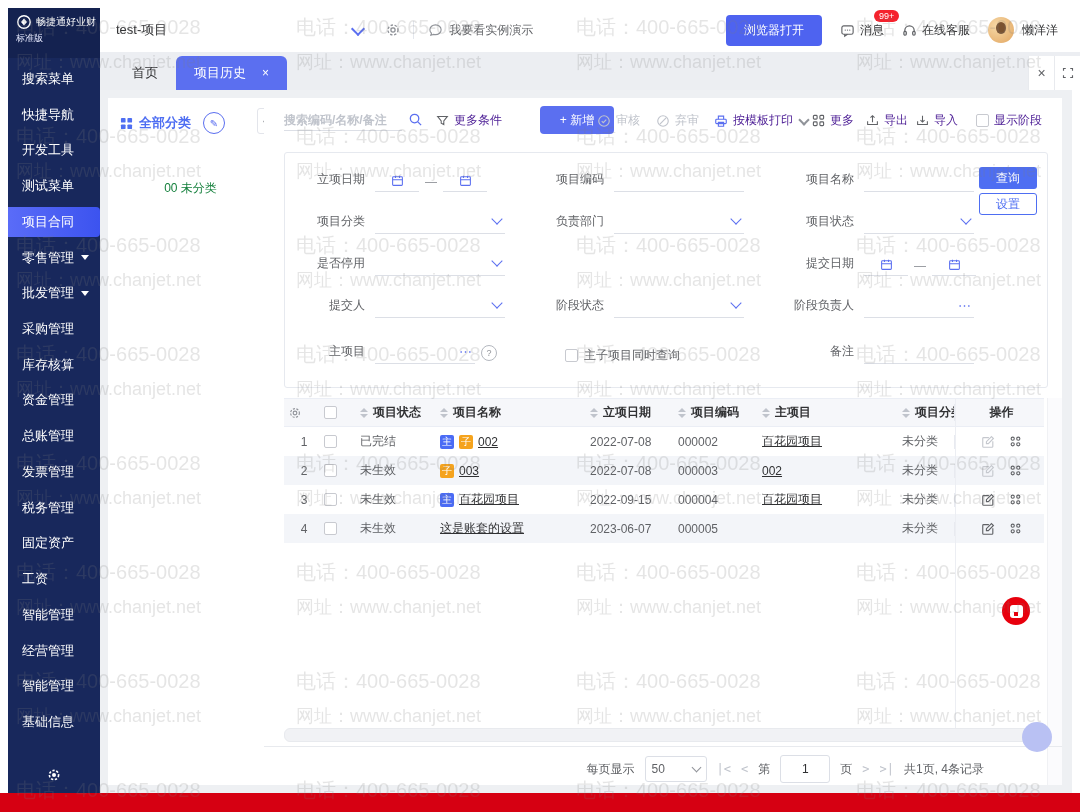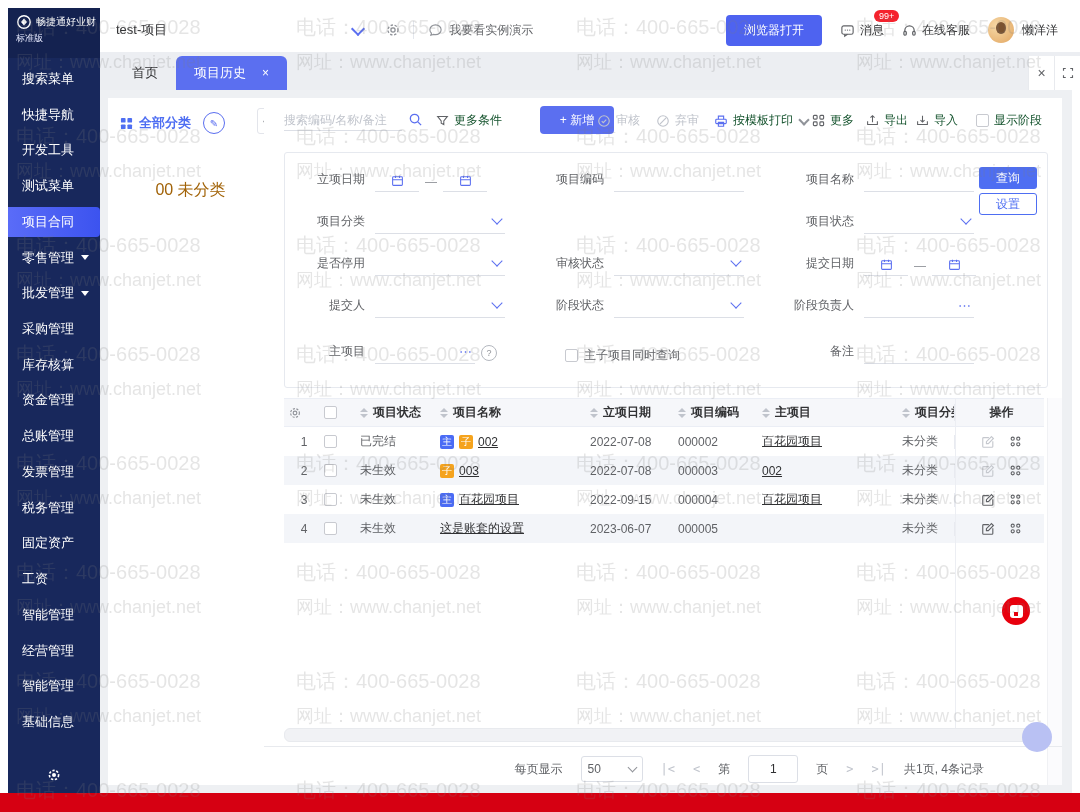--- a/index.html
+++ b/index.html
@@ -38,26 +38,26 @@
   .tab-close{font-size:12px;cursor:pointer;}
   .win-controls{margin-left:auto;display:flex;height:34px;}
   .win-box{width:25px;height:34px;background:#fff;border-left:1px solid #e8eaee;display:flex;align-items:center;justify-content:center;color:#606266;font-size:14px;cursor:pointer;}
   
   .content{position:absolute;left:100px;right:8px;top:90px;height:703px;background:#eef0f3;z-index:1;}
   .catpanel{position:absolute;left:8px;top:8px;width:165px;bottom:8px;background:#fff;}
   .cat-head{display:flex;align-items:center;gap:6px;padding:14px 8px 0 12px;}
   .cat-title{color:#4e6ef2;font-size:13px;font-weight:bold;}
   .cat-edit{width:20px;height:20px;border:1px solid #5b6ff0;border-radius:50%;color:#5b6ff0;font-size:10px;display:flex;align-items:center;justify-content:center;margin-left:6px;cursor:pointer;}
   .collapse-btn{position:absolute;right:-2px;top:10px;width:16px;height:24px;background:#fff;border:1px solid #e3e5eb;border-radius:3px;color:#909399;font-size:12px;display:flex;align-items:center;justify-content:center;cursor:pointer;}
-  .cat-item{text-align:center;margin-top:46px;font-size:16px;color:#a16207;cursor:pointer;}
+  .cat-item{text-align:center;margin-top:46px;font-size:12px;color:#15803d;cursor:pointer;}
   .mainpanel{position:absolute;left:164px;top:8px;right:10px;bottom:8px;background:#fff;}
   
-  .tb{position:absolute;font-size:12px;display:flex;align-items:center;gap:5px;color:#14532d;cursor:pointer;}
+  .tb{position:absolute;font-size:12px;display:flex;align-items:center;gap:5px;color:#4c1d95;cursor:pointer;}
   .tb.disabled{color:#c0c4cc;cursor:default;}
-  .search-input{position:absolute;left:20px;top:12px;width:118px;border:none;border-bottom:1px solid #dcdfe6;font-size:12px;padding:3px 0;outline:none;color:#303133;background:transparent;}
+  .search-input{position:absolute;left:20px;top:12px;width:118px;border:none;border-bottom:1px solid #dcdfe6;font-size:12px;padding:3px 0;outline:none;color:#303133;background:transparent;font-weight:bold;}
   .search-input::placeholder{color:#c0c4cc;}
   .btn-add{position:absolute;left:276px;top:8px;width:74px;height:28px;background:#5b6ff0;color:#fff;border:none;border-radius:4px;font-size:12px;cursor:pointer;}
   .chk{width:13px;height:13px;border:1px solid #c8cad0;border-radius:2px;background:#fff;display:inline-block;box-sizing:border-box;}
   
   .filtercard{position:absolute;left:20px;top:54px;width:764px;height:236px;border:1px solid #e6e9ef;border-radius:3px;box-sizing:border-box;}
   .frow{position:absolute;left:0;right:0;height:30px;}
   .fgroup{position:absolute;display:flex;align-items:flex-end;}
   .flabel{width:64px;text-align:right;font-size:12px;color:#606266;padding-bottom:4px;}
   .finput{position:relative;width:130px;border-bottom:1px solid #dcdfe6;height:22px;margin-left:10px;display:flex;align-items:center;justify-content:flex-end;}
   .finput .sel-chev{width:7px;height:7px;border-right:1.5px solid #5b6ff0;border-bottom:1.5px solid #5b6ff0;transform:rotate(45deg);margin:0 4px 6px 0;}
@@ -88,21 +88,21 @@
   .op-icon{color:#606266;cursor:pointer;}
   .op-icon.dis{color:#c5c8ce;}
   .col-divider{position:absolute;left:691px;top:300px;height:332px;border-left:1px solid #eceef3;}
   .right-strip{position:absolute;right:0;top:300px;bottom:0;width:14px;background:#fbfbfd;border-left:1px solid #f0f1f4;}
   .hscroll{position:absolute;left:20px;top:630px;width:744px;height:12px;background:#f1f2f5;border-radius:6px;border:1px solid #e8eaee;}
   .float-red{position:absolute;left:738px;top:499px;width:28px;height:28px;border-radius:50%;background:#e8000d;display:flex;align-items:center;justify-content:center;cursor:pointer;z-index:3;}
   .float-red .sq{width:13px;height:13px;background:#fff;border-radius:3px;position:relative;}
   .float-red .sq:after{content:"";position:absolute;left:4px;bottom:2px;width:4px;height:4px;background:#e8000d;}
   .float-circle{position:absolute;left:758px;top:624px;width:30px;height:30px;border-radius:50%;background:#b9c1f3;z-index:3;cursor:pointer;}
   
-  .pager{position:absolute;right:78px;top:652px;height:36px;display:flex;align-items:center;gap:18px;border-top:1px solid transparent;font-size:12px;color:#606266;}
+  .pager{position:absolute;right:78px;top:652px;height:36px;display:flex;align-items:center;gap:10px;border-top:1px solid transparent;font-size:12px;color:#606266;}
   .pager-line{position:absolute;left:0;right:0;top:648px;border-top:1px solid #e8eaee;}
   .sel50{display:flex;align-items:center;justify-content:space-between;width:48px;height:24px;border:1px solid #dcdfe6;border-radius:3px;padding:0 6px;cursor:pointer;}
   .sel50 .c{width:6px;height:6px;border-right:1.5px solid #909399;border-bottom:1.5px solid #909399;transform:rotate(45deg);margin-top:-3px;}
   .pg-ico{color:#c0c4cc;font-size:12px;cursor:pointer;font-family:"DejaVu Sans Mono",monospace;}
   .pg-input{width:44px;height:24px;border:1px solid #dcdfe6;border-radius:3px;text-align:center;font-size:12px;color:#303133;outline:none;}
   
   .redbar{position:absolute;left:0;right:0;top:793px;height:19px;background:#d60012;z-index:4;}
   
   .wm-layer{position:absolute;inset:0;pointer-events:none;z-index:9;}
   .wm{position:absolute;color:rgba(125,125,125,0.20);white-space:nowrap;}
@@ -370,37 +370,37 @@
           </div>
         </div>
 
         <div class="frow" style="top:58px">
           <div class="fgroup" style="left:16px">
             <span class="flabel">项目分类</span>
             <span class="finput">
                 <span class="sel-chev"></span>
               </span>
           </div>
+          <div class="fgroup" style="left:255px">
+            <span class="flabel">负责部门</span>
+            <span class="finput">
+                <span class="sel-chev"></span>
+              </span>
+          </div>
           <div class="fgroup" style="left:505px">
             <span class="flabel">项目状态</span>
             <span class="finput" style="width:110px">
                 <span class="sel-chev"></span>
               </span>
           </div>
         </div>
 
         <div class="frow" style="top:100px">
           <div class="fgroup" style="left:16px">
             <span class="flabel">是否停用</span>
-            <span class="finput">
-                <span class="sel-chev"></span>
-              </span>
-          </div>
-          <div class="fgroup" style="left:255px">
-            <span class="flabel">审核状态</span>
             <span class="finput">
                 <span class="sel-chev"></span>
               </span>
           </div>
           <div class="fgroup" style="left:505px">
             <span class="flabel">提交日期</span>
             <span class="daterange">
               <span class="dr-box">
                   <svg width="13" height="13" viewBox="0 0 16 16" fill="none" stroke="#5b6ff0" stroke-width="1.3">
                     <rect x="2" y="3.5" width="12" height="10.5" rx="1"></rect>

